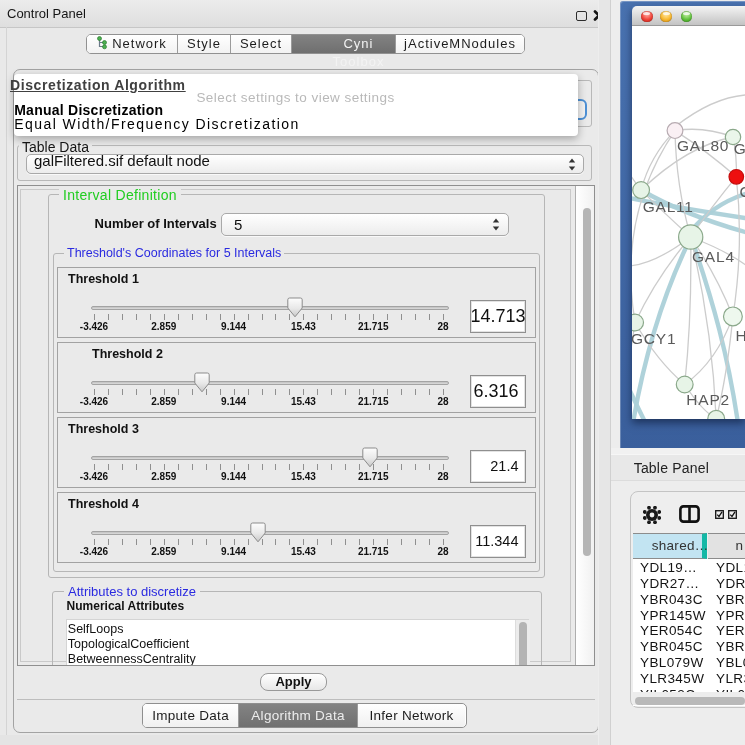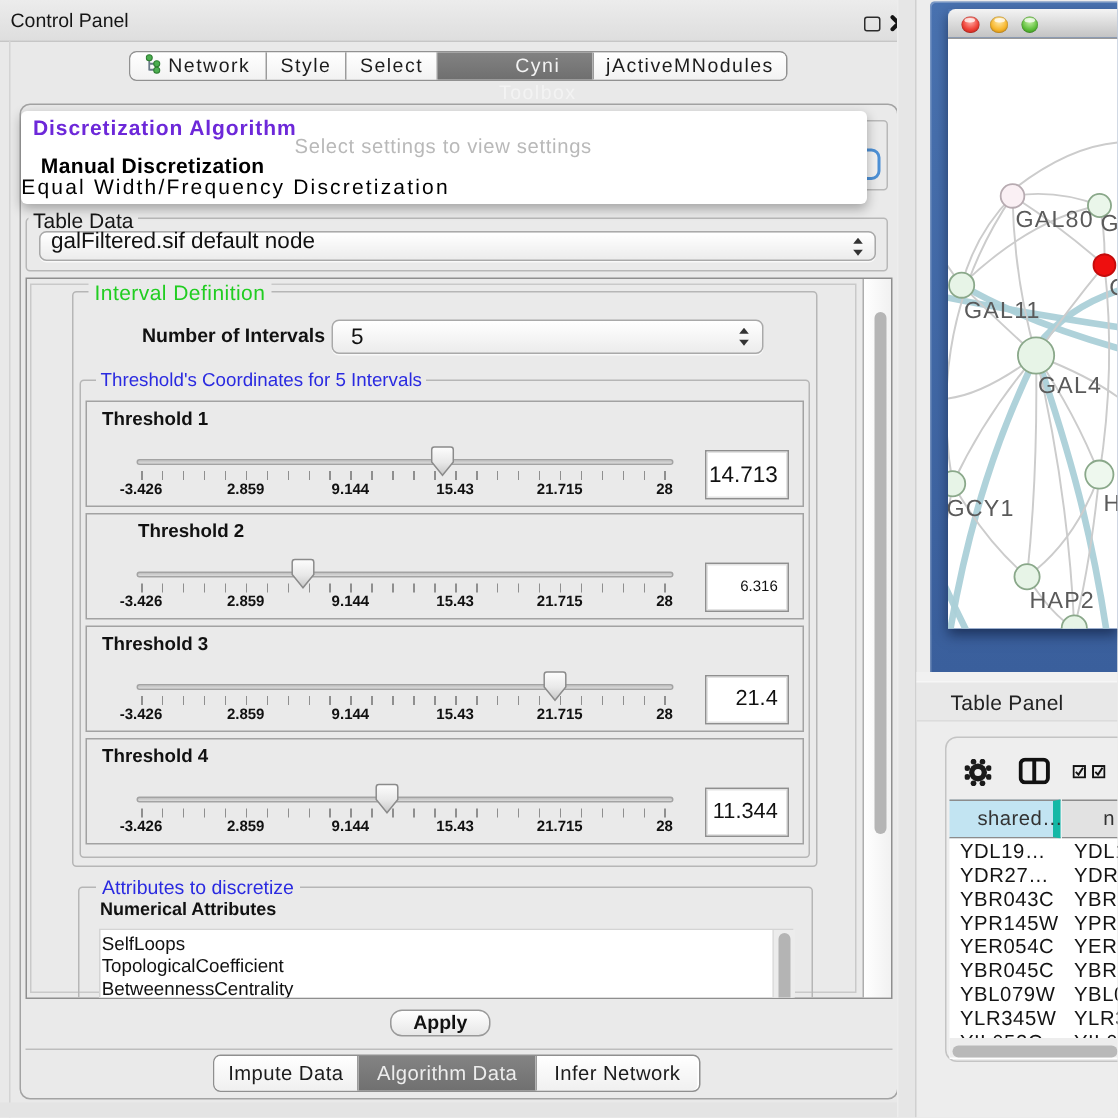--- a/index.html
+++ b/index.html
@@ -30,23 +30,23 @@
 <div style="position:absolute;left:568px;top:98.7px;width:19px;height:21px;box-sizing:border-box;background:#f2f2f2;border:2.5px solid #4d90d5;border-radius:6px;"></div>
 <div style="position:absolute;left:16.5px;top:144.5px;width:575.5px;height:36px;box-sizing:border-box;border:1px solid #b8b8b8;border-radius:3px;"></div>
 <div style="position:absolute;left:19px;top:138.5px;padding:0 3px;background:#eaeaea;font-size:14px;color:#161616;">Table Data</div>
 <div style="position:absolute;left:25.8px;top:154.2px;width:558.7px;height:20px;box-sizing:border-box;background:linear-gradient(#ffffff,#ececec);border:1px solid #a9a9a9;border-radius:5px;box-shadow:0 1px 0 rgba(255,255,255,.7);"></div>
 <div style="position:absolute;left:34.0px;top:151px;height:28px;line-height:20px;font-size:15px;color:#111;">galFiltered.sif default node</div>
 <svg style="position:absolute;left:567.5px;top:157.7px" width="8" height="13" viewBox="0 0 8 13">
     <path d="M4 0.5 L7.2 4.5 H0.8 Z" fill="#333"></path>
     <path d="M4 12.5 L7.2 8.5 H0.8 Z" fill="#333"></path>
   </svg>
 <div style="position:absolute;left:14px;top:74px;width:563.8px;height:62px;background:#fff;border-radius:4px;box-shadow:0 3px 8px rgba(0,0,0,0.30);"></div>
-<div style="position:absolute;left:22px;top:77px;font-size:14px;letter-spacing:0.6px;font-weight:bold;color:#6d28d9;">Discretization Algorithm</div>
+<div style="position:absolute;left:10px;top:77px;font-size:14px;letter-spacing:0.6px;font-weight:bold;color:#404040;text-decoration:underline;">Discretization Algorithm</div>
 <div style="position:absolute;left:14px;top:89.5px;width:563px;text-align:center;font-size:13.5px;letter-spacing:0.45px;color:#b9b9b9;">Select settings to view settings</div>
-<div style="position:absolute;left:14.2px;top:101.5px;font-size:14px;letter-spacing:0.25px;font-weight:bold;color:#000;padding-left:13px;">Manual Discretization</div>
+<div style="position:absolute;left:14.2px;top:101.5px;font-size:14px;letter-spacing:0.25px;font-weight:bold;color:#000;">Manual Discretization</div>
 <div style="position:absolute;left:14.2px;top:116px;font-size:14px;letter-spacing:1.45px;color:#000;">Equal Width/Frequency Discretization</div>
 <div style="position:absolute;left:16.5px;top:185.2px;width:578.2px;height:480.6px;box-sizing:border-box;border:1px solid #8f8f8f;background:#eaeaea;overflow:hidden;">
     <div style="position:absolute;left:2.5px;top:2.8px;width:551px;height:473px;box-sizing:border-box;border:1px solid #c9c9c9;"></div>
     <div style="position:absolute;left:30.0px;top:7.800000000000011px;width:497.8px;height:384.3px;box-sizing:border-box;border:1px solid #b6b6b6;border-radius:3px;"></div>
     <div style="position:absolute;left:41.5px;top:1.3000000000000114px;padding:0 4px;background:#eaeaea;font-size:14px;letter-spacing:0.3px;color:#21cd21;">Interval Definition</div>
     <div style="position:absolute;left:77.1px;top:29.80000000000001px;font-size:13px;font-weight:bold;color:#111;">Number of Intervals</div>
     <div style="position:absolute;left:203.5px;top:26.400000000000006px;width:288px;height:23px;box-sizing:border-box;background:linear-gradient(#ffffff,#ececec);border:1px solid #a9a9a9;border-radius:5px;box-shadow:0 1px 0 rgba(255,255,255,.7);"></div>
     <div style="position:absolute;left:216.5px;top:26.400000000000006px;height:23px;line-height:23px;font-size:15px;color:#111;">5</div>
     <svg style="position:absolute;left:474.5px;top:31.400000000000006px" width="8" height="13" viewBox="0 0 8 13">
       <path d="M4 0.5 L7.2 4.5 H0.8 Z" fill="#333"></path>
@@ -67,42 +67,42 @@
     <div style="position:absolute;left:269.941831604404px;top:110.80000000000001px;"><svg width="16" height="21" viewBox="0 0 16 21">
         <defs>
           <linearGradient id="tg" x1="0" y1="0" x2="0" y2="1">
             <stop offset="0" stop-color="#fdfdfd"></stop>
             <stop offset="0.55" stop-color="#e8e8e8"></stop>
             <stop offset="1" stop-color="#c8c8c8"></stop>
           </linearGradient>
         </defs>
         <path d="M2.6 1 H13.4 Q15.2 1 15.2 2.8 V11 L8 19.8 L0.8 11 V2.8 Q0.8 1 2.6 1 Z" fill="url(#tg)" stroke="#8b8b8b" stroke-width="1"></path>
       </svg></div>
-    <div style="position:absolute;left:452.0px;top:113.80000000000001px;width:56px;height:33px;box-sizing:border-box;background:#fff;border:1px solid #8f8f8f;box-shadow:inset 0 0 0 1px #e3e3e3;font-size:15px;color:#111;text-align:right;line-height:31px;padding-right:6px;">14.713</div>
+    <div style="position:absolute;left:452.0px;top:113.80000000000001px;width:56px;height:33px;box-sizing:border-box;background:#fff;border:1px solid #8f8f8f;box-shadow:inset 0 0 0 1px #e3e3e3;font-size:18px;color:#111;text-align:right;line-height:31px;padding-right:6px;">14.713</div>
     <div style="position:absolute;left:39.5px;top:155.8px;width:479px;height:71px;box-sizing:border-box;border:1px solid #a2a2a2;background:#eaeaea;"></div>
     <div style="position:absolute;left:50.5px;top:160.8px;font-size:12.5px;font-weight:bold;color:#111;margin-left:24px;">Threshold 2</div>
     <div style="position:absolute;left:73.0px;top:194.8px;width:358px;height:4px;box-sizing:border-box;background:linear-gradient(#c0c0c0,#dcdcdc);border:1px solid #a3a3a3;border-radius:2.5px;"></div>
     <div style="position:absolute;left:76.0px;top:202.8px;width:351px;height:6px;background:repeating-linear-gradient(to right,#8f8f8f 0,#8f8f8f 1px,transparent 1px,transparent 13.96px);"></div>
     <div style="position:absolute;left:46.5px;top:209.8px;width:60px;text-align:center;font-size:10px;font-weight:bold;color:#111;">-3.426</div>
     <div style="position:absolute;left:116.30000000000001px;top:209.8px;width:60px;text-align:center;font-size:10px;font-weight:bold;color:#111;">2.859</div>
     <div style="position:absolute;left:186.1px;top:209.8px;width:60px;text-align:center;font-size:10px;font-weight:bold;color:#111;">9.144</div>
     <div style="position:absolute;left:255.89999999999998px;top:209.8px;width:60px;text-align:center;font-size:10px;font-weight:bold;color:#111;">15.43</div>
     <div style="position:absolute;left:325.7px;top:209.8px;width:60px;text-align:center;font-size:10px;font-weight:bold;color:#111;">21.715</div>
     <div style="position:absolute;left:395.5px;top:209.8px;width:60px;text-align:center;font-size:10px;font-weight:bold;color:#111;">28</div>
     <div style="position:absolute;left:176.68933367275505px;top:185.8px;"><svg width="16" height="21" viewBox="0 0 16 21">
         <defs>
           <linearGradient id="tg" x1="0" y1="0" x2="0" y2="1">
             <stop offset="0" stop-color="#fdfdfd"></stop>
             <stop offset="0.55" stop-color="#e8e8e8"></stop>
             <stop offset="1" stop-color="#c8c8c8"></stop>
           </linearGradient>
         </defs>
         <path d="M2.6 1 H13.4 Q15.2 1 15.2 2.8 V11 L8 19.8 L0.8 11 V2.8 Q0.8 1 2.6 1 Z" fill="url(#tg)" stroke="#8b8b8b" stroke-width="1"></path>
       </svg></div>
-    <div style="position:absolute;left:452.0px;top:188.8px;width:56px;height:33px;box-sizing:border-box;background:#fff;border:1px solid #8f8f8f;box-shadow:inset 0 0 0 1px #e3e3e3;font-size:10px;color:#111;text-align:right;line-height:31px;padding-right:6px;">6.316</div>
+    <div style="position:absolute;left:452.0px;top:188.8px;width:56px;height:33px;box-sizing:border-box;background:#fff;border:1px solid #8f8f8f;box-shadow:inset 0 0 0 1px #e3e3e3;font-size:18px;color:#111;text-align:right;line-height:31px;padding-right:6px;">6.316</div>
     <div style="position:absolute;left:39.5px;top:230.8px;width:479px;height:71px;box-sizing:border-box;border:1px solid #a2a2a2;background:#eaeaea;"></div>
     <div style="position:absolute;left:50.5px;top:235.8px;font-size:12.5px;font-weight:bold;color:#111;">Threshold 3</div>
     <div style="position:absolute;left:73.0px;top:269.8px;width:358px;height:4px;box-sizing:border-box;background:linear-gradient(#c0c0c0,#dcdcdc);border:1px solid #a3a3a3;border-radius:2.5px;"></div>
     <div style="position:absolute;left:76.0px;top:277.8px;width:351px;height:6px;background:repeating-linear-gradient(to right,#8f8f8f 0,#8f8f8f 1px,transparent 1px,transparent 13.96px);"></div>
     <div style="position:absolute;left:46.5px;top:284.8px;width:60px;text-align:center;font-size:10px;font-weight:bold;color:#111;">-3.426</div>
     <div style="position:absolute;left:116.30000000000001px;top:284.8px;width:60px;text-align:center;font-size:10px;font-weight:bold;color:#111;">2.859</div>
     <div style="position:absolute;left:186.1px;top:284.8px;width:60px;text-align:center;font-size:10px;font-weight:bold;color:#111;">9.144</div>
     <div style="position:absolute;left:255.89999999999998px;top:284.8px;width:60px;text-align:center;font-size:10px;font-weight:bold;color:#111;">15.43</div>
     <div style="position:absolute;left:325.7px;top:284.8px;width:60px;text-align:center;font-size:10px;font-weight:bold;color:#111;">21.715</div>
     <div style="position:absolute;left:395.5px;top:284.8px;width:60px;text-align:center;font-size:10px;font-weight:bold;color:#111;">28</div>

